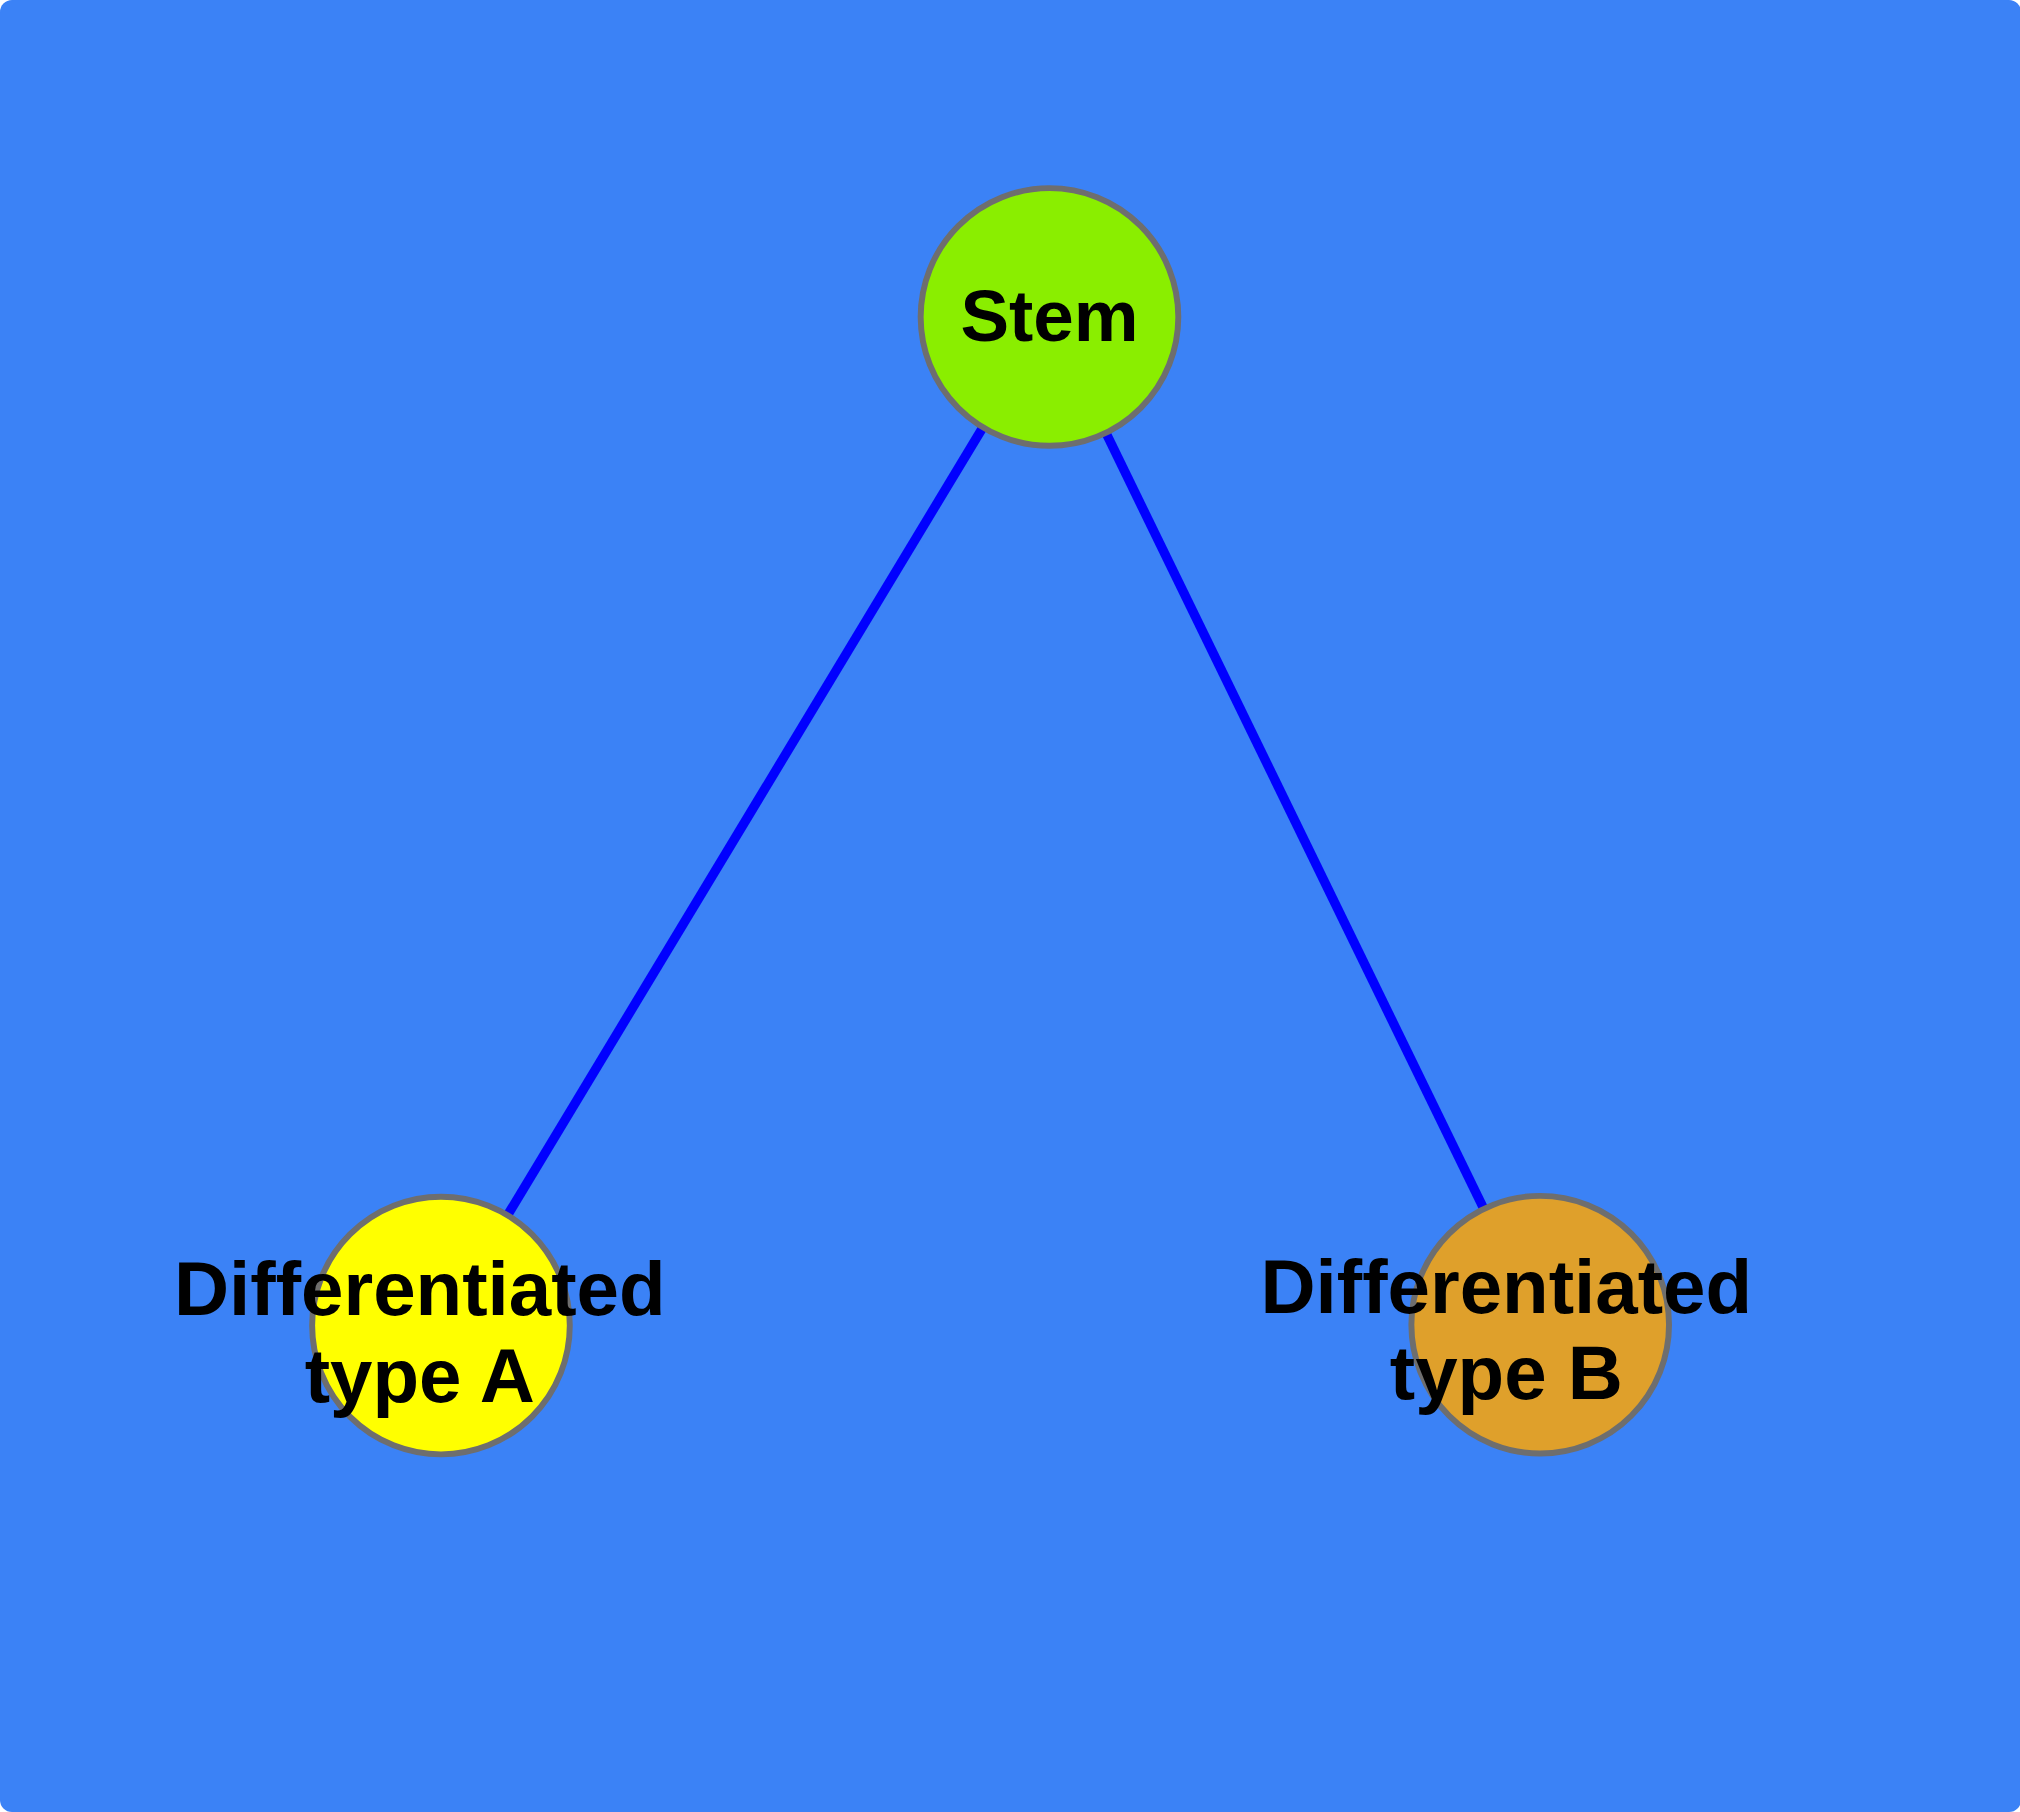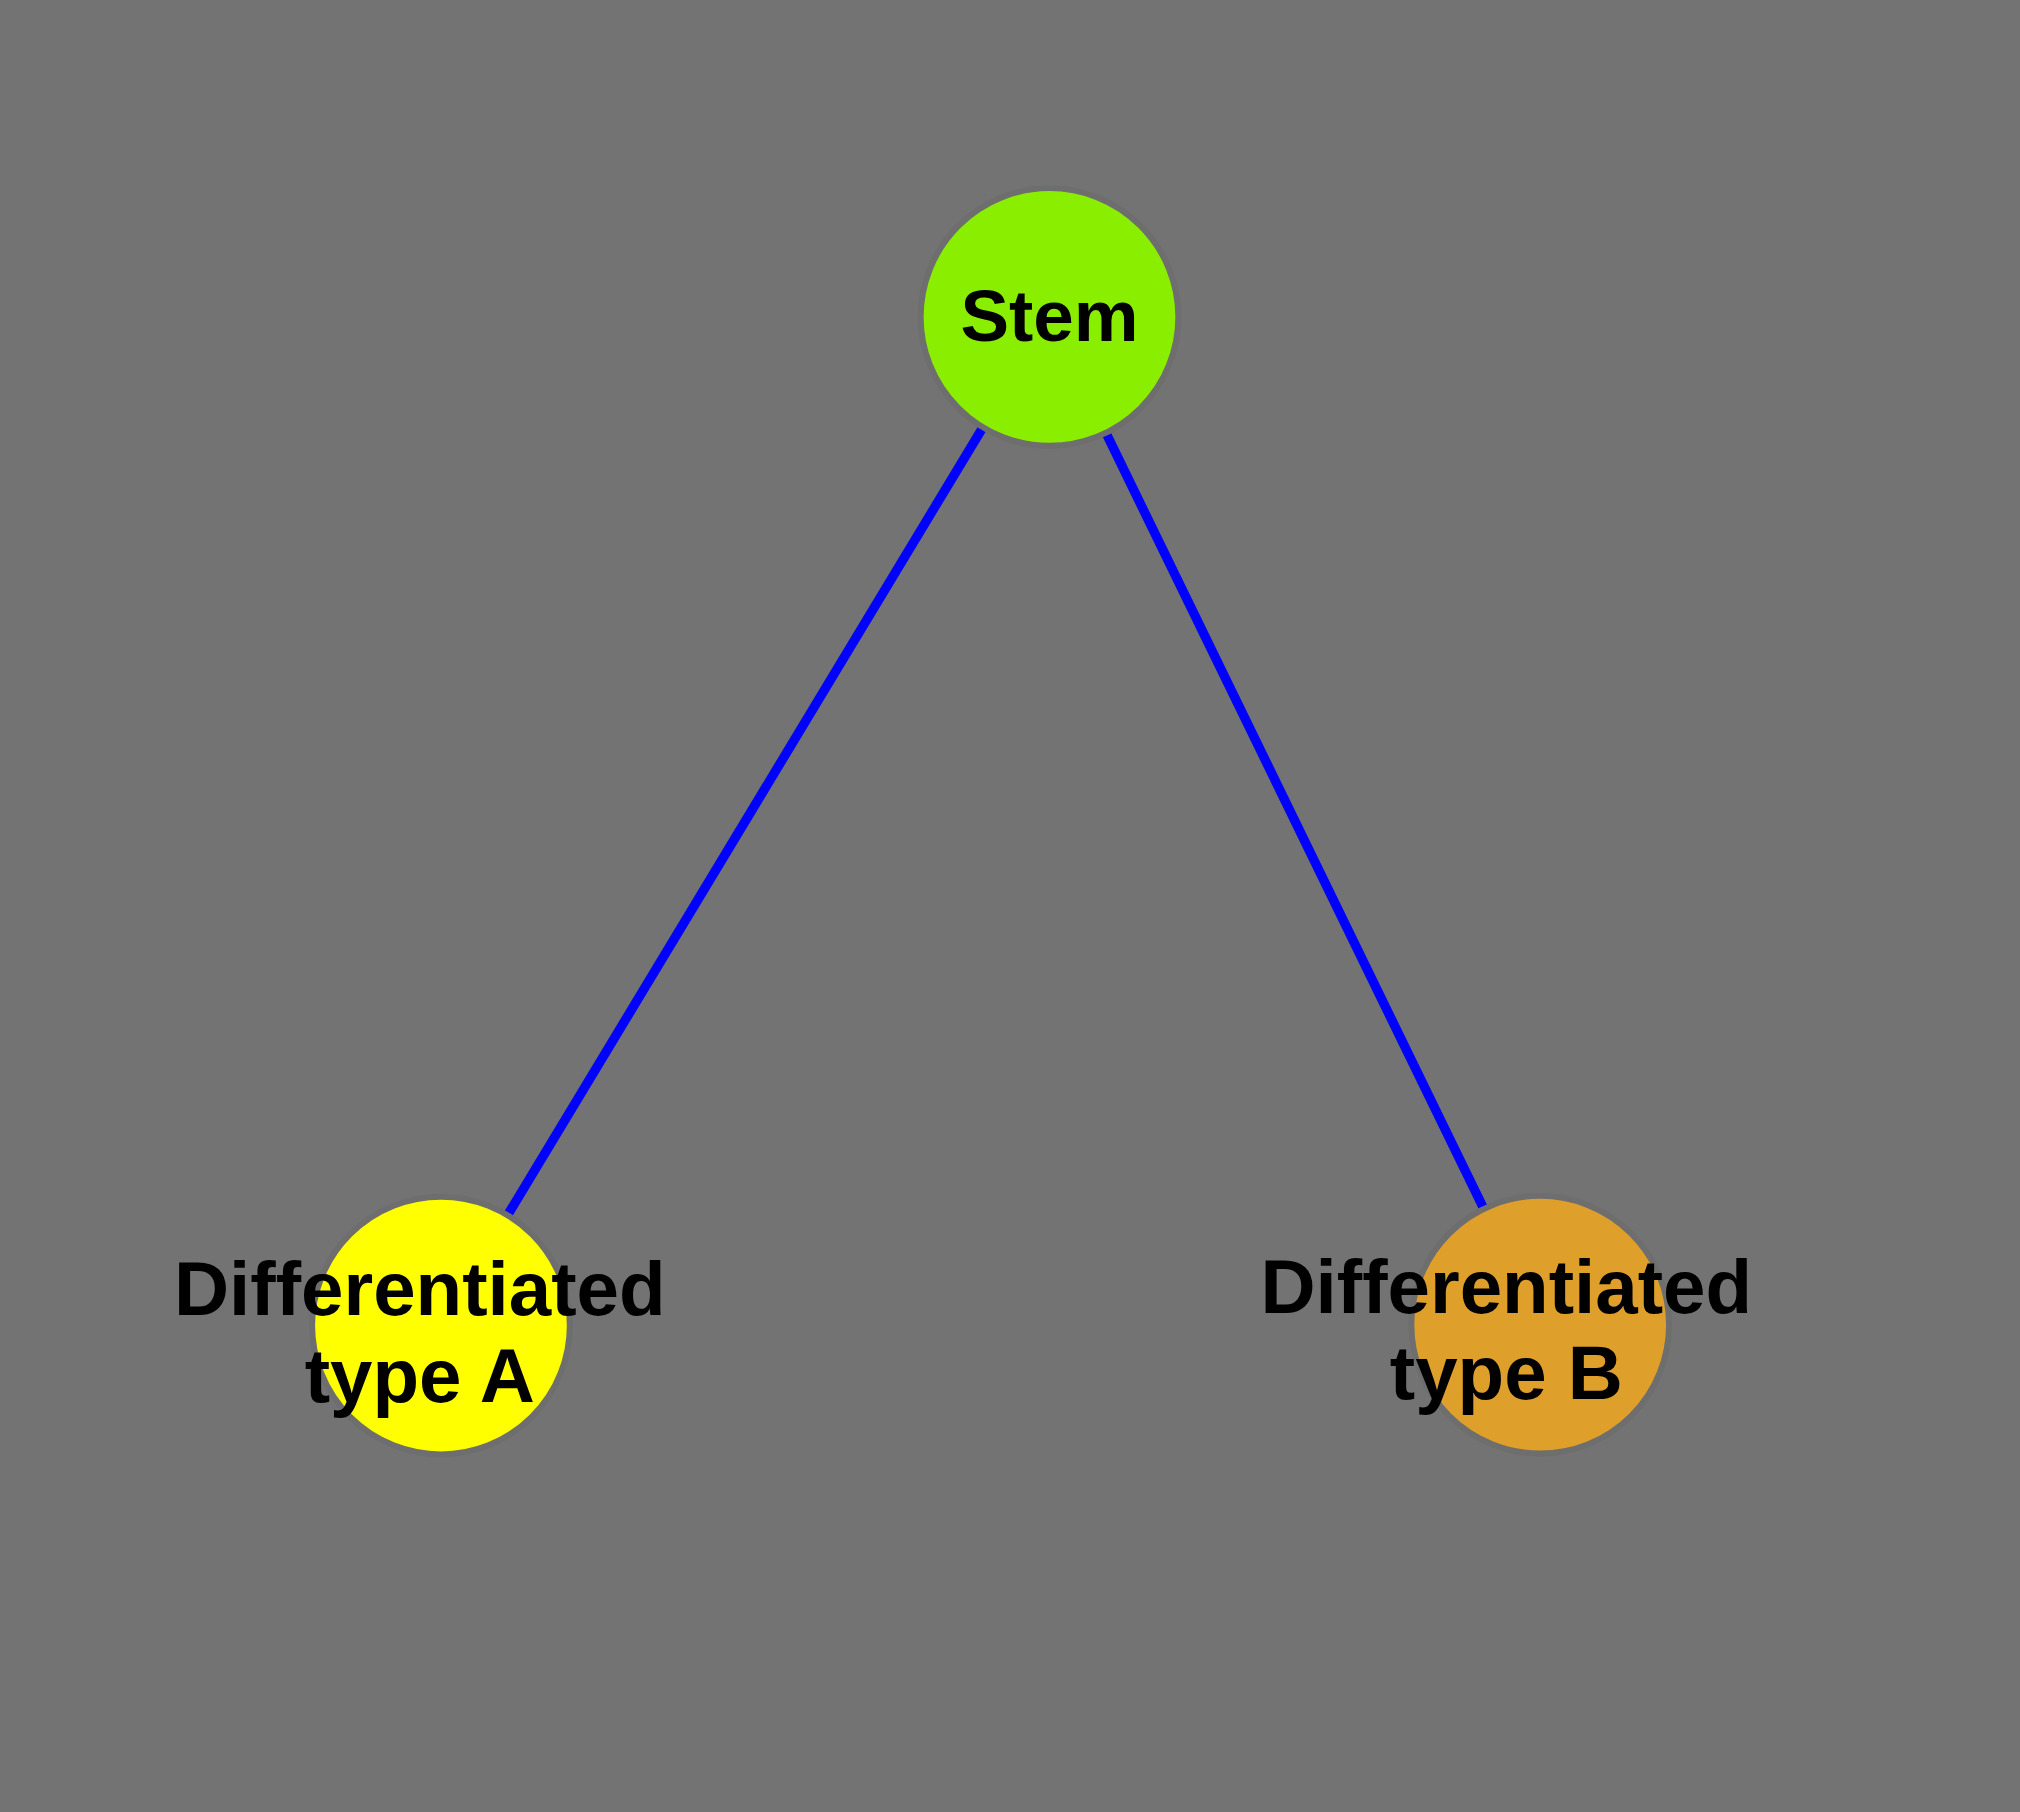--- a/index.html
+++ b/index.html
@@ -37,21 +37,21 @@
     fill: #000000;
     text-anchor: middle;
     dominant-baseline: middle;
   }
   .label-stem { font-size: 86px; }
   .label-leaf { font-size: 90px; }
 </style>
 </head>
 <body>
 
-<div id="canvas" style="background: #737373;">
+<div id="canvas" style="background: #3b82f6; border-radius: 12px;">
   <svg id="graph-svg" viewBox="0 0 2384 2138" xmlns="http://www.w3.org/2000/svg">
 
     <g>
       <line class="edge-line" x1="1158.4419978412757" y1="505.85797015164616" x2="599.5580021587243" y2="1432.1420298483538" stroke="#0000ff" stroke-width="11"></line>
       <line class="edge-line" x1="1305.4231591492778" y1="512.4561938315912" x2="1749.5768408507222" y2="1424.5438061684088" stroke="#0000ff" stroke-width="11"></line>
     </g>
 
     <g>
       <circle class="node-circle" cx="1238" cy="374" r="152" fill="#8aee00" stroke="#6e6e6e"></circle>
       <circle class="node-circle" cx="520" cy="1564" r="152" fill="#ffff00" stroke="#6e6e6e"></circle>

